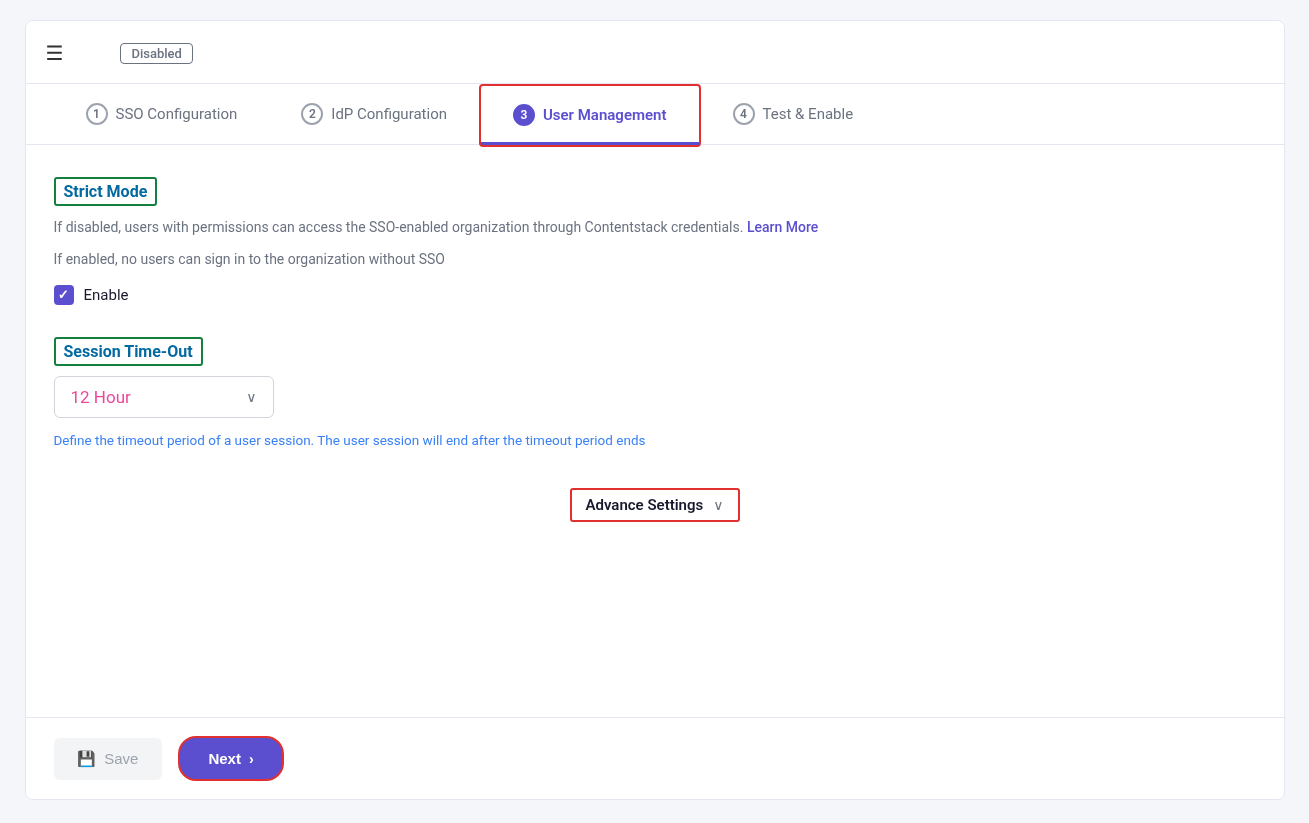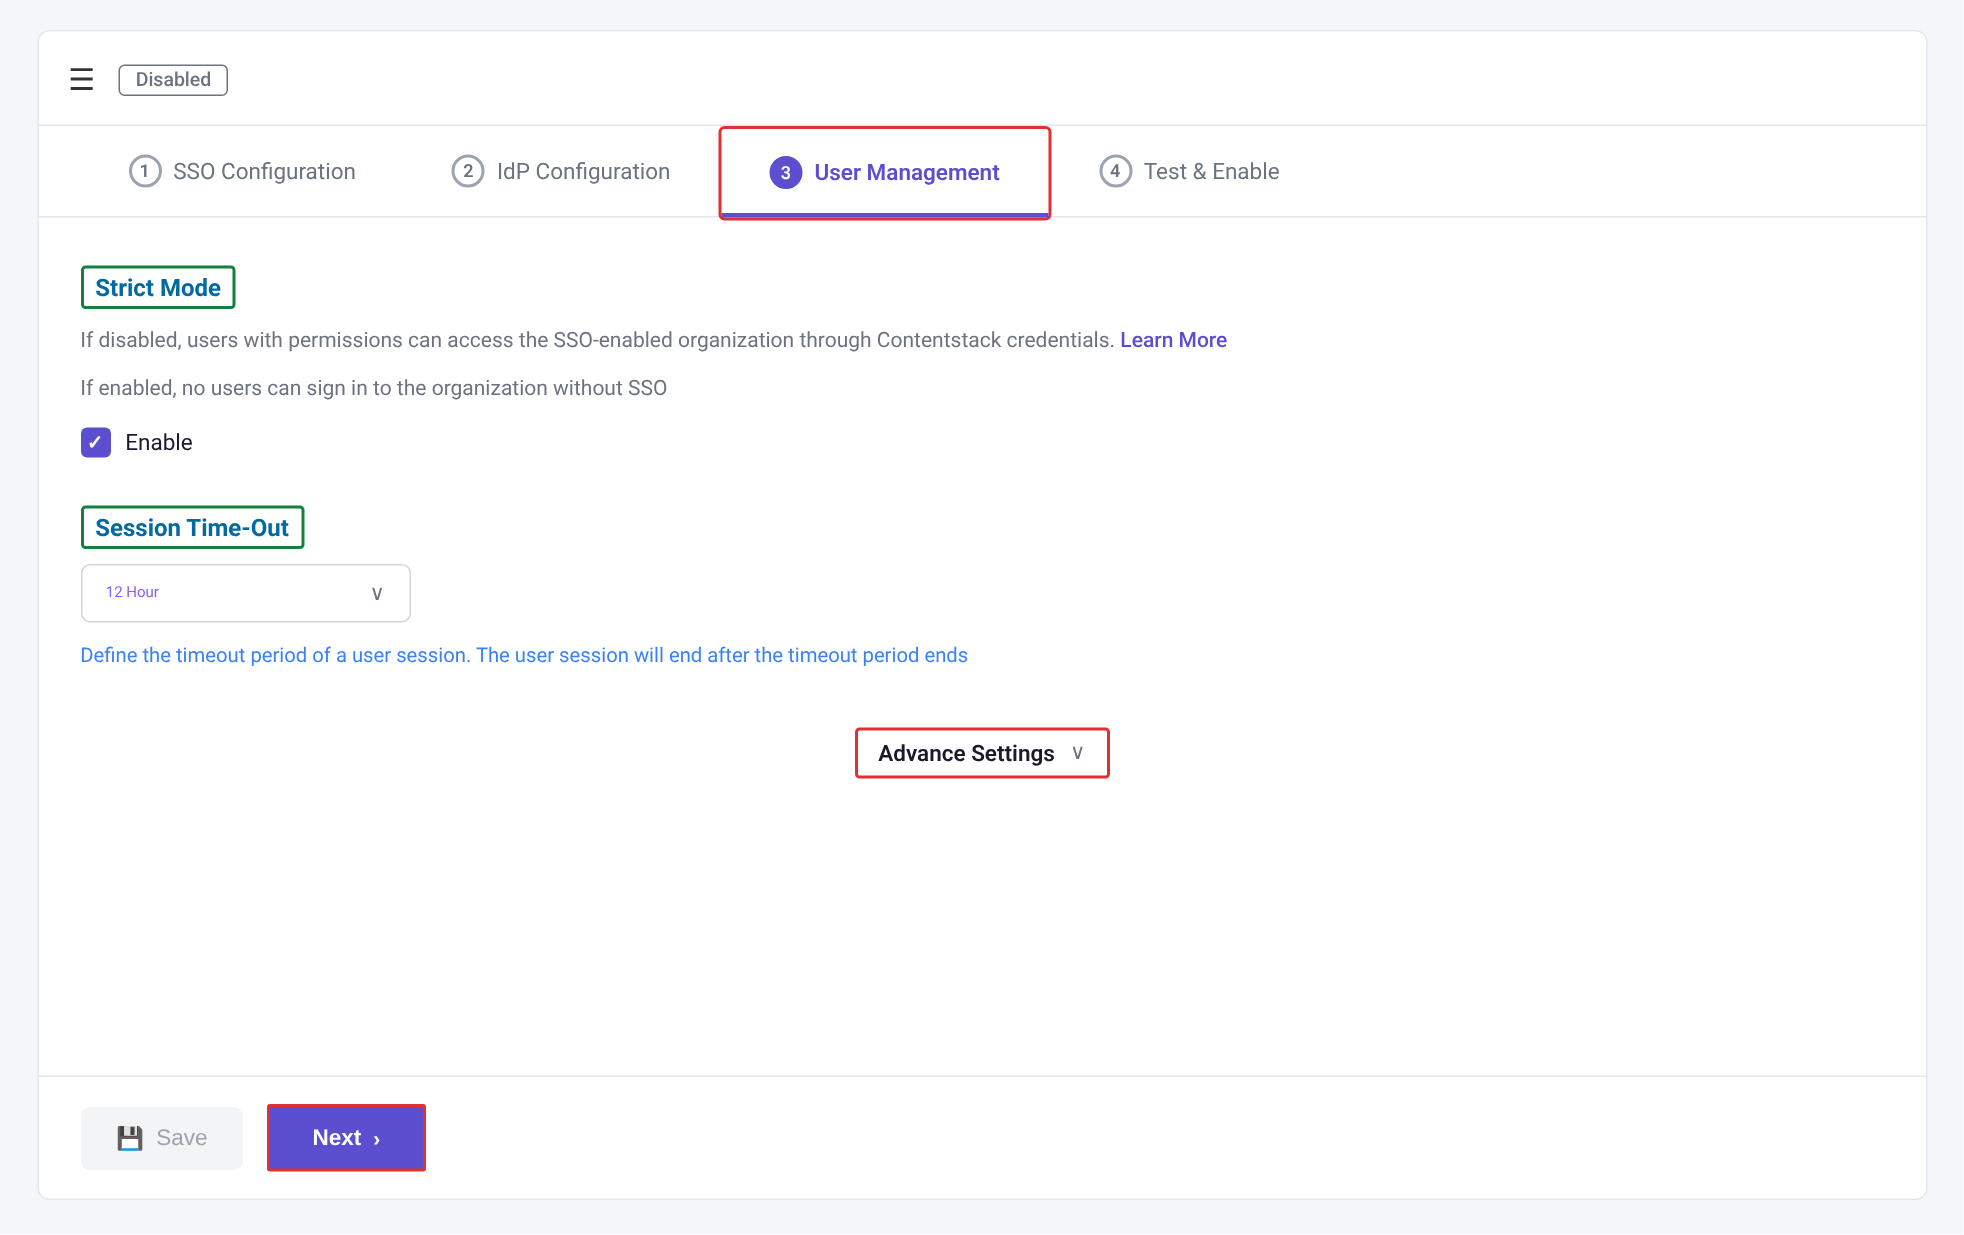--- a/index.html
+++ b/index.html
@@ -41,20 +41,21 @@
       font-weight: 700;
       color: #1a1a2e;
     }
     .status-badge {
       border: 1.5px solid #6b7280;
       border-radius: 4px;
       padding: 2px 10px;
       font-size: 13px;
       color: #6b7280;
       font-weight: 500;
+      margin-left: 41px;
     }
     
     .tabs-container {
       display: flex;
       align-items: center;
       padding: 0 28px;
       border-bottom: 1px solid #e3e6f0;
       background: #fff;
       gap: 0;
     }
@@ -165,22 +166,22 @@
       align-items: center;
       gap: 12px;
       border: 1.5px solid #d1d5db;
       border-radius: 6px;
       padding: 10px 16px;
       width: 220px;
       cursor: pointer;
       background: #fff;
     }
     .dropdown-value {
-      font-size: 10px;
-      color: #8b5cf6;
+      font-size: 17px;
+      color: #ec4899;
       flex: 1;
     }
     .dropdown-arrow {
       color: #6b7280;
       font-size: 14px;
     }
     .section-hint {
       font-size: 13.5px;
       color: #3b82f6;
       margin-top: 4px;
@@ -242,21 +243,21 @@
     }
     .save-icon {
       font-size: 15px;
     }
     .next-btn {
       display: flex;
       align-items: center;
       gap: 8px;
       background: #5b4fcf;
       border: none;
-      border-radius: 2px;
+      border-radius: 18px;
       padding: 12px 28px;
       font-size: 15px;
       color: #fff;
       cursor: pointer;
       font-weight: 600;
       border: 2px solid #e03030;
     }
     .next-arrow {
       font-size: 14px;
       font-weight: 700;

